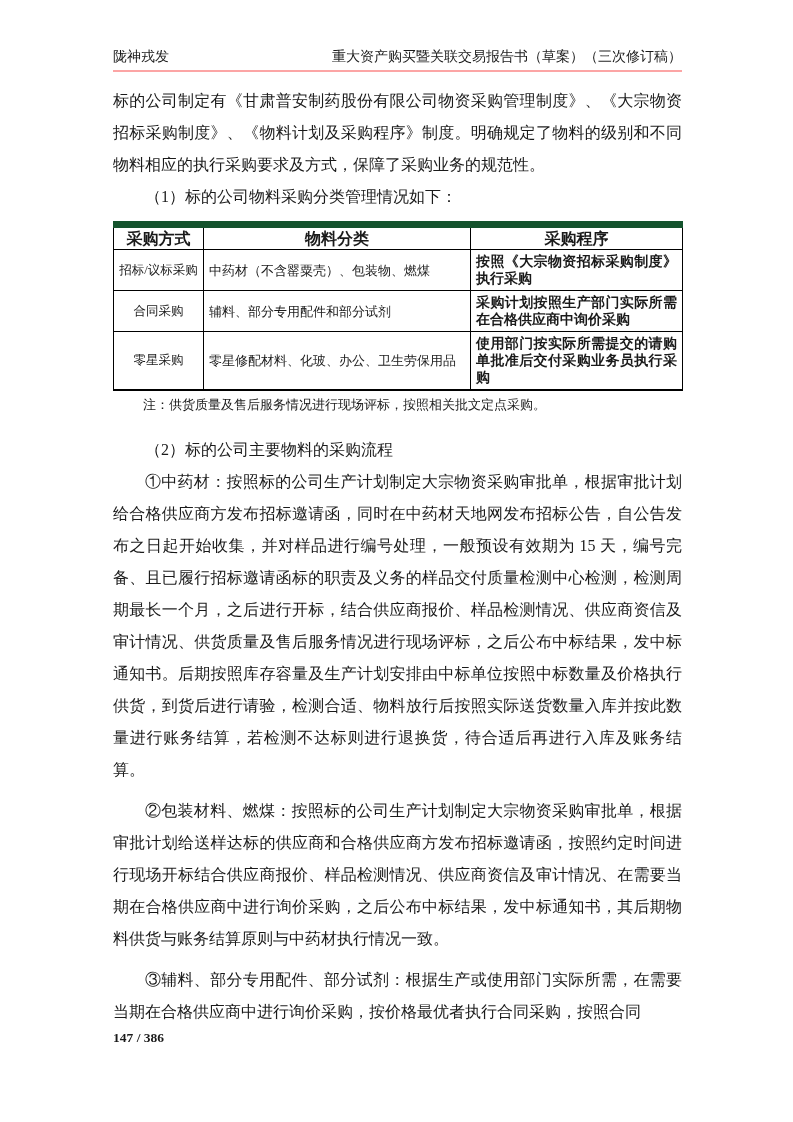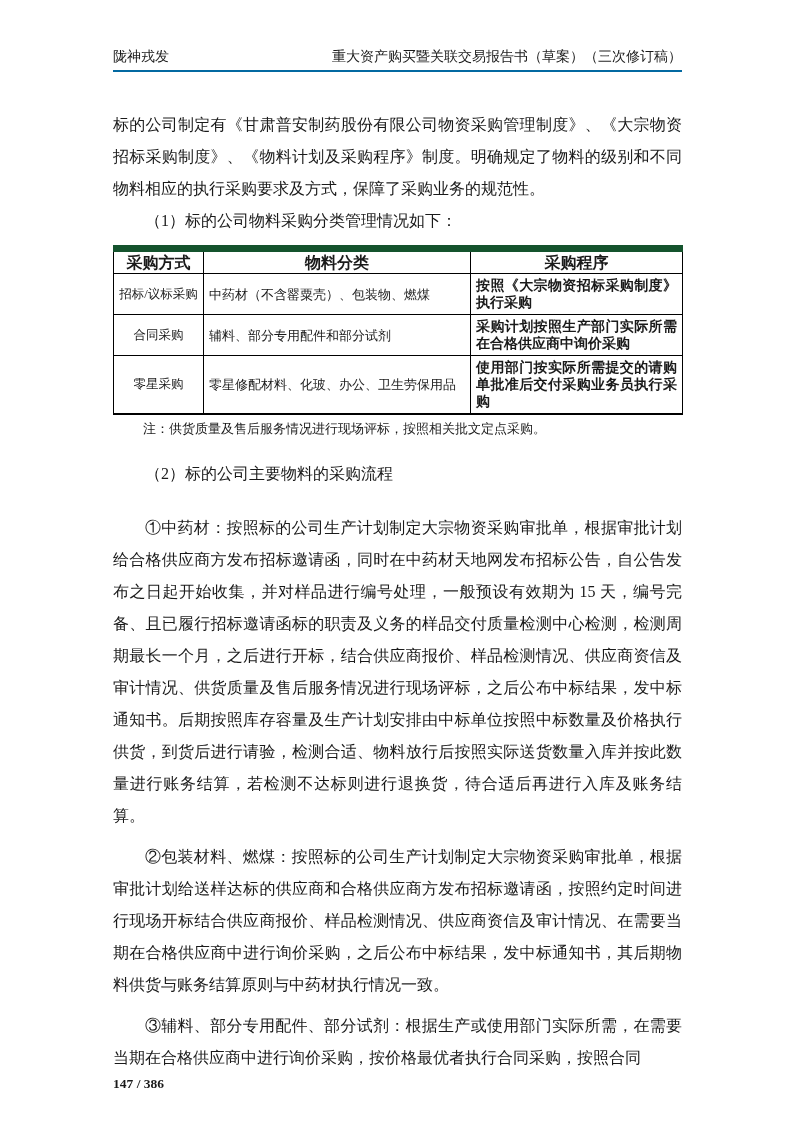--- a/index.html
+++ b/index.html
@@ -22,31 +22,31 @@
     position: absolute;
     top: 0;
     left: 113px;
     right: 111px;
     height: 66px;
     display: flex;
     justify-content: space-between;
     align-items: flex-end;
     font-size: 14px;
     line-height: 18px;
-    border-bottom: 2px solid #0369a1;
+    border-bottom: 2px solid #fca5a5;
     padding-bottom: 4px;
     box-sizing: content-box;
   }
   
   .doc-main {
     position: absolute;
     top: 73px;
     left: 113px;
     right: 111px;
-    padding-top: 36px;
+    padding-top: 12px;
   }
   .body-par {
     font-size: 16px;
     line-height: 32px;
     text-align: justify;
     margin: 0;
   }
   .indent { text-indent: 2em; }
   
   .doc-table {
@@ -86,21 +86,21 @@
   }
   
   .table-note {
     font-size: 13px;
     line-height: 18px;
     margin: 5px 0 0 0;
     text-indent: 2.3em;
   }
   
   .sec2-heading { margin-top: 20px; }
-  .par-herbs    { margin-top: 22px; }
+  .par-herbs    { margin-top: 0; }
   .par-pack     { margin-top: 9px; }
   .par-aux      { margin-top: 9px; }
   
   .doc-footer {
     margin-top: 2px;
     text-align: left;
     font-size: 13.5px;
     font-weight: bold;
     line-height: 16px;
   }

